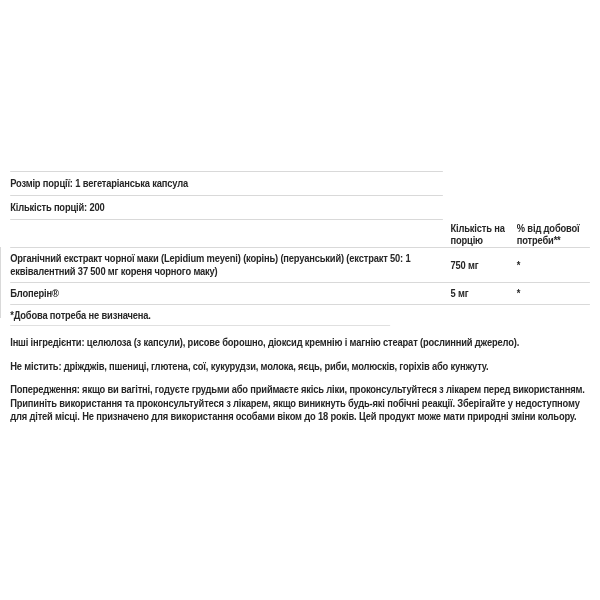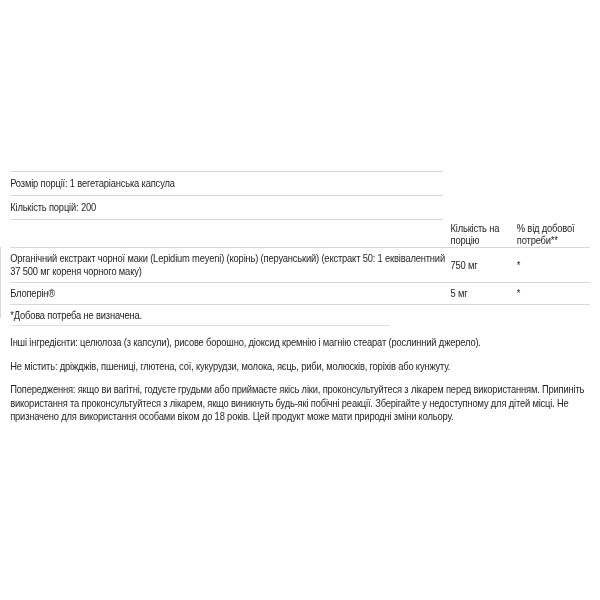--- a/index.html
+++ b/index.html
@@ -8,21 +8,21 @@
     background: #ffffff;
     font-family: "Liberation Sans", sans-serif;
   }
   .page {
     position: relative;
     width: 600px; height: 516px;
     overflow: hidden;
     background: #ffffff;
     color: #262626;
     font-size: 11px;
-    font-weight: normal;
+    font-weight: bold;
     letter-spacing: -0.2px;
   }
   
   .scale-wrap {
     position: absolute;
     top: 171px; left: 0;
     width: 706px;
     transform: scaleX(0.85);
     transform-origin: top left;
   }

